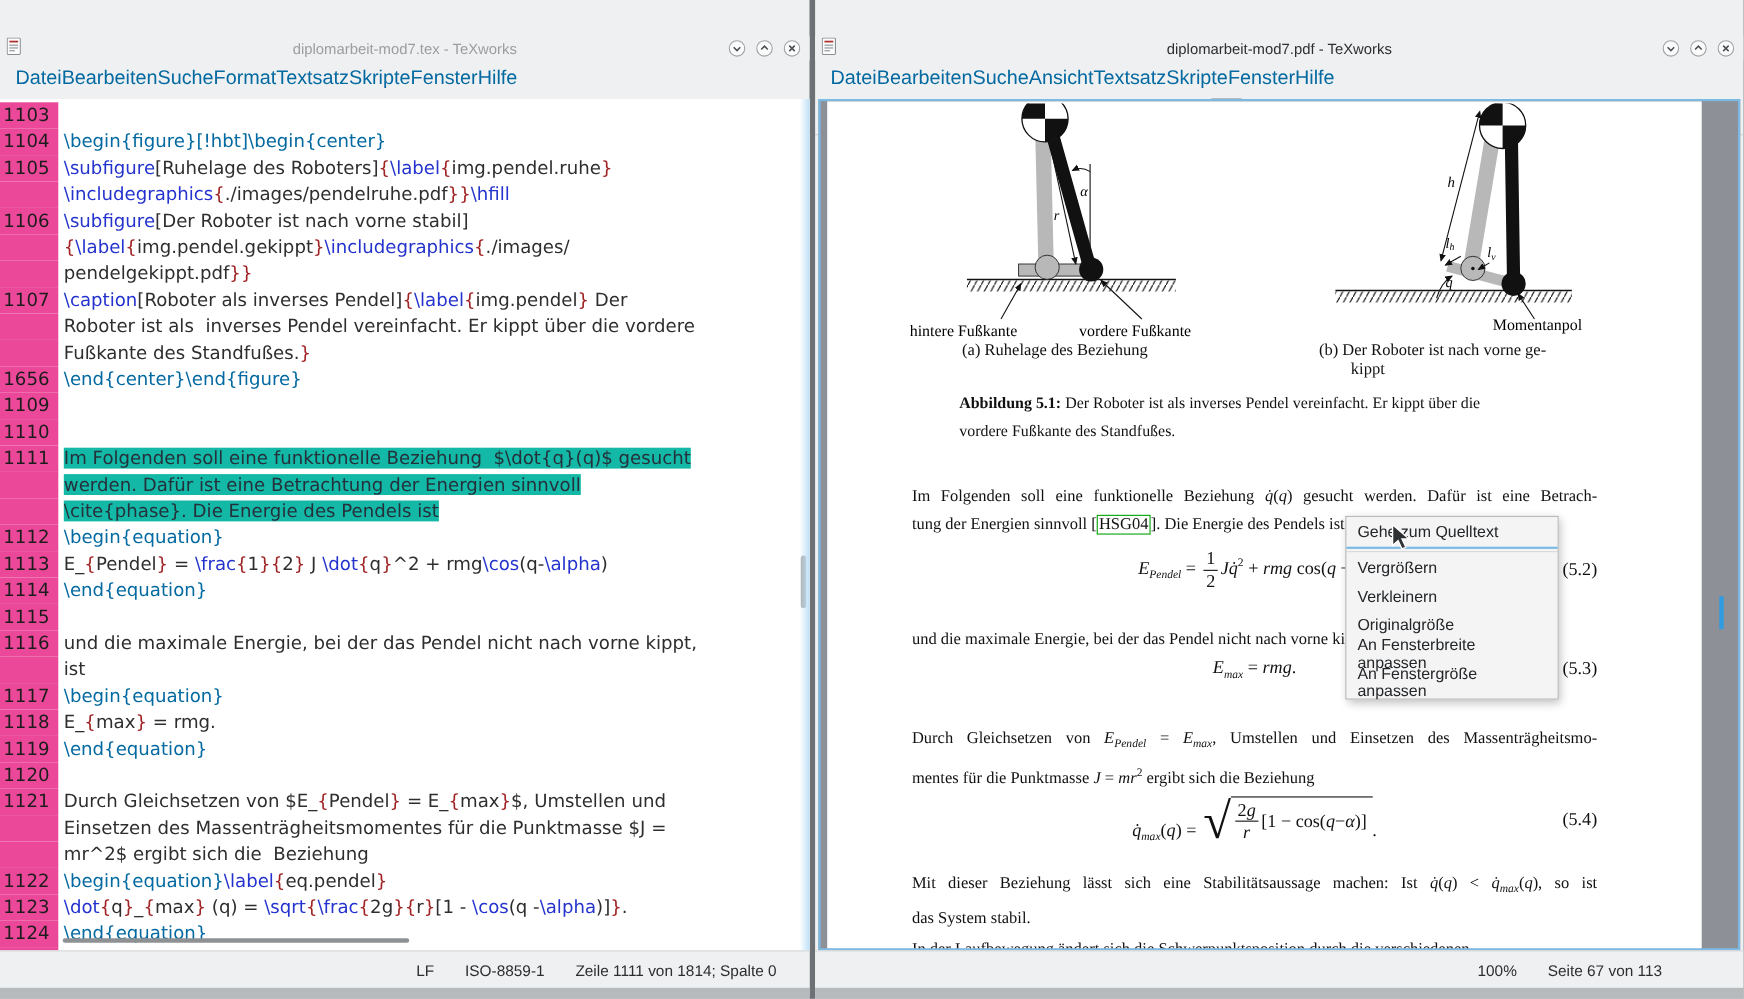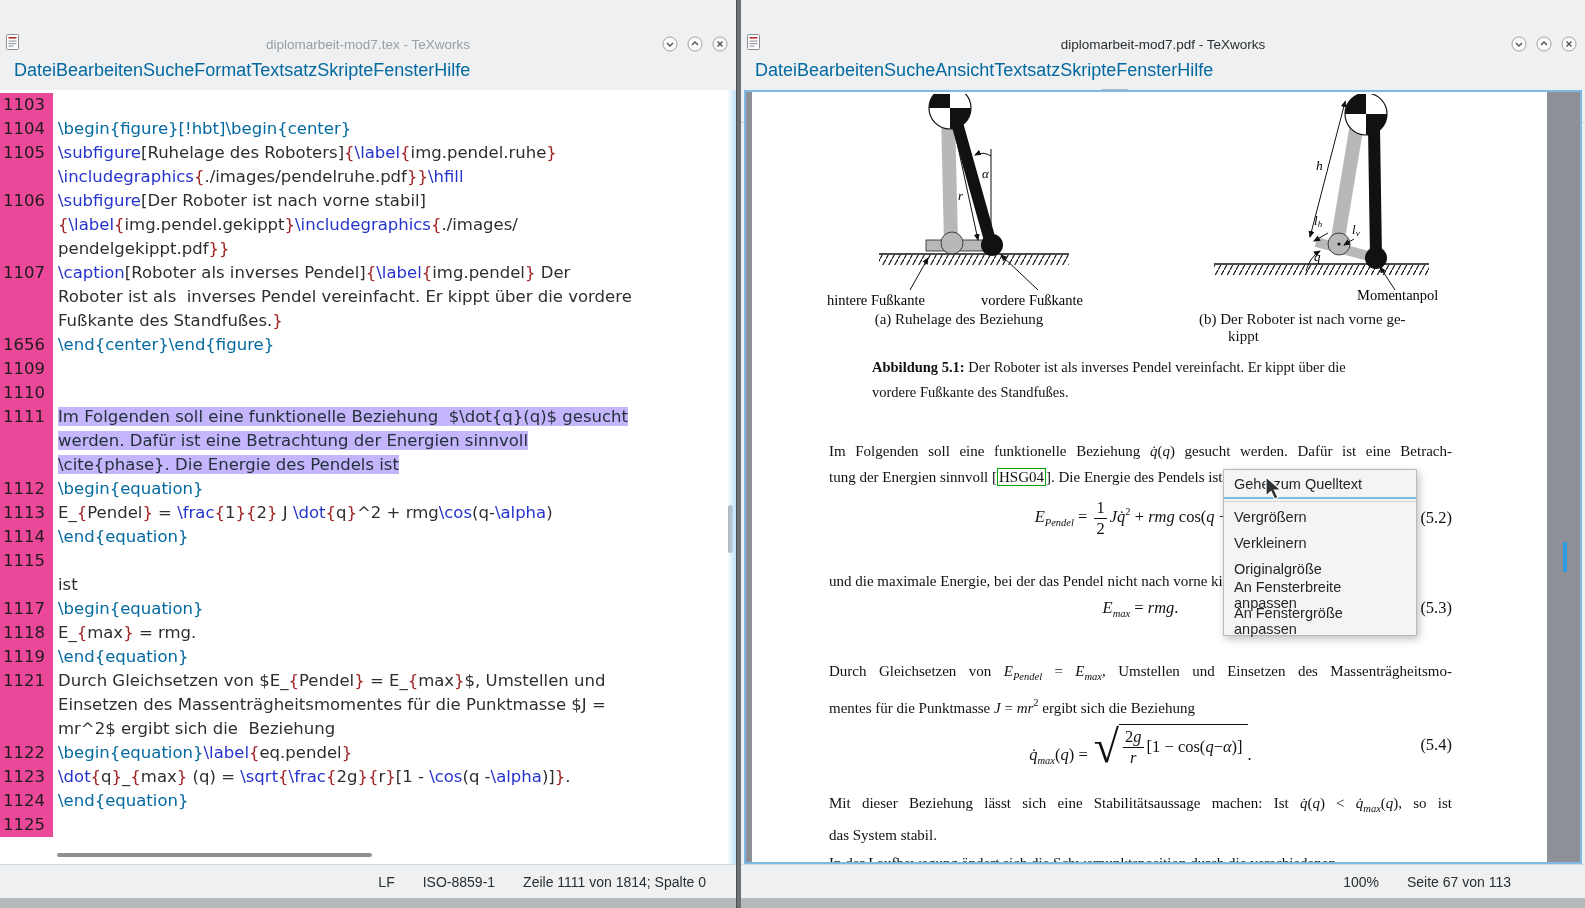--- a/index.html
+++ b/index.html
@@ -39,21 +39,21 @@
 
   
   #editor { position:absolute; top:90px; left:0; right:0; height:774px; background:#fff; overflow:hidden;
             font-family:"DejaVu Sans",sans-serif; font-size:16.5px; }
   #code-lines { padding-top:3px; }
   .crow { display:flex; line-height:24px; white-space:pre; }
   .ln { flex:0 0 53px; background:#ec4899; color:#1c1c1c; text-align:center; padding-right:5px; }
   #gutter-fill { position:absolute; left:0; top:0; bottom:0; width:53px; background:#a5a5a5; z-index:-1; }
   .cw { padding-left:5px; }
   .selbg { padding-left:5px; }
-  .selbg .seg { background:#c4b5fd; color:#24313b !important; }
+  .selbg .seg { background:#14b8a6; color:#24313b !important; }
   .c-k { color:#2e2e2e; } .c-g { color:#0369a1; } .c-b { color:#2433cd; } .c-r { color:#a02424; }
   .vthumb { position:absolute; right:3px; top:415px; width:5px; height:48px; background:#aeb1b4; border-radius:2.5px; }
   .hthumb { position:absolute; left:57px; top:763px; width:315px; height:4px; background:#8e9193; border-radius:2px; }
 
   
   .statusbar { position:absolute; left:0; right:0; top:864px; height:34px; background:#eff0f1;
                border-top:1px solid #d5d8da; display:flex; align-items:center; justify-content:flex-end;
                gap:28px; font-size:14px; color:#2b2e30; }
   #win-left  .statusbar { padding-right:30px; }
   #win-right .statusbar { padding-right:74px; }
@@ -249,24 +249,26 @@
         <div class="crow"><span class="ln">1656</span><span class="cw"><span class="seg c-g">\end{center}\end{figure}</span></span></div>
         <div class="crow"><span class="ln">1109</span><span class="cw"></span></div>
         <div class="crow"><span class="ln">1110</span><span class="cw"></span></div>
         <div class="crow"><span class="ln">1111</span><span class="selbg"><span class="seg c-k">Im Folgenden soll eine funktionelle Beziehung  $\dot{q}(q)$ gesucht</span></span></div>
         <div class="crow"><span class="ln"></span><span class="selbg"><span class="seg c-k">werden. Dafür ist eine Betrachtung der Energien sinnvoll</span></span></div>
         <div class="crow"><span class="ln"></span><span class="selbg"><span class="seg c-k">\cite{phase}. Die Energie des Pendels ist</span></span></div>
         <div class="crow"><span class="ln">1112</span><span class="cw"><span class="seg c-g">\begin{equation}</span></span></div>
         <div class="crow"><span class="ln">1113</span><span class="cw"><span class="seg c-k">E_</span><span class="seg c-r">{</span><span class="seg c-k">Pendel</span><span class="seg c-r">}</span><span class="seg c-k"> = </span><span class="seg c-b">\frac</span><span class="seg c-r">{</span><span class="seg c-k">1</span><span class="seg c-r">}{</span><span class="seg c-k">2</span><span class="seg c-r">}</span><span class="seg c-k"> J </span><span class="seg c-b">\dot</span><span class="seg c-r">{</span><span class="seg c-k">q</span><span class="seg c-r">}</span><span class="seg c-k">^2 + rmg</span><span class="seg c-b">\cos</span><span class="seg c-k">(q-</span><span class="seg c-b">\alpha</span><span class="seg c-k">)</span></span></div>
         <div class="crow"><span class="ln">1114</span><span class="cw"><span class="seg c-g">\end{equation}</span></span></div>
         <div class="crow"><span class="ln">1115</span><span class="cw"></span></div>
+        <div class="crow"><span class="ln">1116</span><span class="cw"><span class="seg c-k">und die maximale Energie, bei der das Pendel nicht nach vorne kippt,</span></span></div>
         <div class="crow"><span class="ln"></span><span class="cw"><span class="seg c-k">ist</span></span></div>
         <div class="crow"><span class="ln">1117</span><span class="cw"><span class="seg c-g">\begin{equation}</span></span></div>
         <div class="crow"><span class="ln">1118</span><span class="cw"><span class="seg c-k">E_</span><span class="seg c-r">{</span><span class="seg c-k">max</span><span class="seg c-r">}</span><span class="seg c-k"> = rmg.</span></span></div>
         <div class="crow"><span class="ln">1119</span><span class="cw"><span class="seg c-g">\end{equation}</span></span></div>
+        <div class="crow"><span class="ln">1120</span><span class="cw"></span></div>
         <div class="crow"><span class="ln">1121</span><span class="cw"><span class="seg c-k">Durch Gleichsetzen von $E_</span><span class="seg c-r">{</span><span class="seg c-k">Pendel</span><span class="seg c-r">}</span><span class="seg c-k"> = E_</span><span class="seg c-r">{</span><span class="seg c-k">max</span><span class="seg c-r">}</span><span class="seg c-k">$, Umstellen und</span></span></div>
         <div class="crow"><span class="ln"></span><span class="cw"><span class="seg c-k">Einsetzen des Massenträgheitsmomentes für die Punktmasse $J =</span></span></div>
         <div class="crow"><span class="ln"></span><span class="cw"><span class="seg c-k">mr^2$ ergibt sich die  Beziehung</span></span></div>
         <div class="crow"><span class="ln">1122</span><span class="cw"><span class="seg c-g">\begin{equation}</span><span class="seg c-b">\label</span><span class="seg c-r">{</span><span class="seg c-k">eq.pendel</span><span class="seg c-r">}</span></span></div>
         <div class="crow"><span class="ln">1123</span><span class="cw"><span class="seg c-b">\dot</span><span class="seg c-r">{</span><span class="seg c-k">q</span><span class="seg c-r">}</span><span class="seg c-k">_</span><span class="seg c-r">{</span><span class="seg c-k">max</span><span class="seg c-r">}</span><span class="seg c-k"> (q) = </span><span class="seg c-b">\sqrt</span><span class="seg c-r">{</span><span class="seg c-b">\frac</span><span class="seg c-r">{</span><span class="seg c-k">2g</span><span class="seg c-r">}{</span><span class="seg c-k">r</span><span class="seg c-r">}</span><span class="seg c-k">[1 - </span><span class="seg c-b">\cos</span><span class="seg c-k">(q -</span><span class="seg c-b">\alpha</span><span class="seg c-k">)]</span><span class="seg c-r">}</span><span class="seg c-k">.</span></span></div>
         <div class="crow"><span class="ln">1124</span><span class="cw"><span class="seg c-g">\end{equation}</span></span></div>
         <div class="crow"><span class="ln">1125</span><span class="cw"></span></div>
       </div>
     <span class="vthumb"></span>
     <span class="hthumb"></span>

